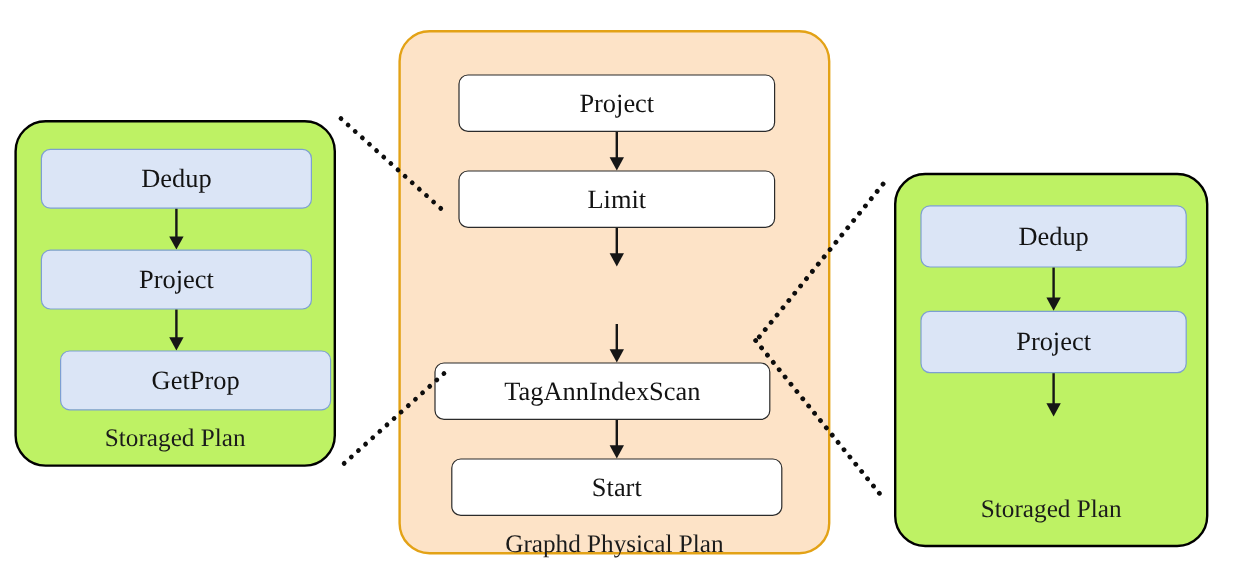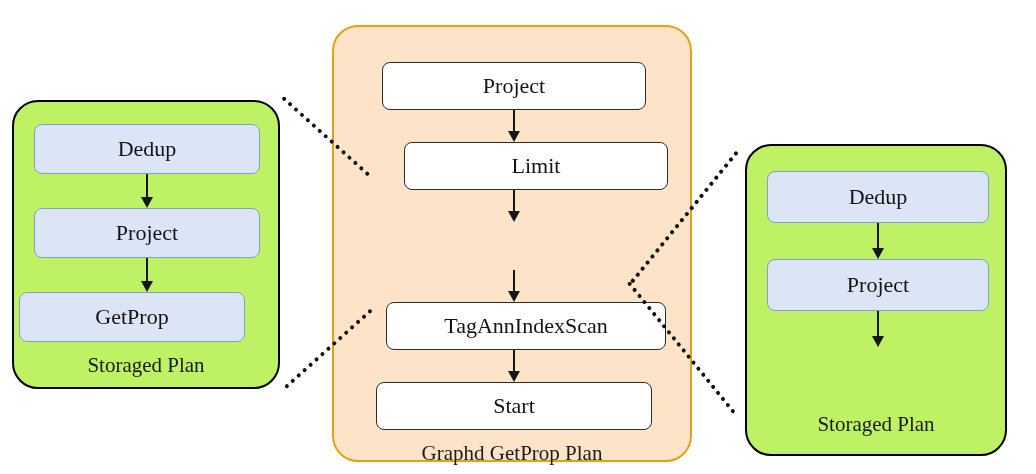--- a/index.html
+++ b/index.html
@@ -134,67 +134,67 @@
 
       <div class="node node-blue" style="left:20px; top:106px; width:226px; height:50px;">
         <span>Project</span>
       </div>
 
       <div class="arrow" style="left:126px; top:156px; height:34px;">
         <div class="shaft" style="height:24px;"></div>
         <div class="head"></div>
       </div>
 
-      <div class="node node-blue" style="left:5px; top:190px; width:226px; height:50px;">
+      <div class="node node-blue" style="left:36px; top:190px; width:226px; height:50px;">
         <span>GetProp</span>
       </div>
 
       <div class="panel-caption" style="top:253px;">Storaged Plan</div>
     </div>
 
     <div class="panel panel-orange" style="left:332px; top:25px; width:360px; height:437px;">
 
       <div class="node node-white" style="left:48px; top:35px; width:264px; height:48px;">
         <span>Project</span>
       </div>
 
       <div class="arrow" style="left:173px; top:83px; height:32px;">
         <div class="shaft" style="height:22px;"></div>
         <div class="head"></div>
       </div>
 
-      <div class="node node-white" style="left:48px; top:115px; width:264px; height:48px;margin-left:22px;">
+      <div class="node node-white" style="left:48px; top:115px; width:264px; height:48px;">
         <span>Limit</span>
       </div>
 
       <div class="arrow" style="left:173px; top:163px; height:32px;">
         <div class="shaft" style="height:22px;"></div>
         <div class="head"></div>
       </div>
 
 
       <div class="arrow" style="left:173px; top:243px; height:32px;">
         <div class="shaft" style="height:22px;"></div>
         <div class="head"></div>
       </div>
 
-      <div class="node node-white" style="left:52px; top:275px; width:280px; height:48px;font-family:Liberation Serif, serif;">
+      <div class="node node-white" style="left:28px; top:275px; width:280px; height:48px;font-family:Liberation Serif, serif;">
         <span>TagAnnIndexScan</span>
       </div>
 
       <div class="arrow" style="left:173px; top:323px; height:32px;">
         <div class="shaft" style="height:22px;"></div>
         <div class="head"></div>
       </div>
 
       <div class="node node-white" style="left:42px; top:355px; width:276px; height:48px;">
         <span>Start</span>
       </div>
 
-      <div class="panel-caption" style="top:416px;">Graphd GetProp Plan</div>
+      <div class="panel-caption" style="top:416px;">Graphd Physical Plan</div>
     </div>
 
     <div class="panel panel-pink" style="left:745px; top:144px; width:262px; height:312px;">
 
       <div class="node node-blue" style="left:20px; top:25px; width:222px; height:52px;">
         <span>Dedup</span>
       </div>
 
       <div class="arrow" style="left:124px; top:77px; height:36px;">
         <div class="shaft" style="height:26px;"></div>

